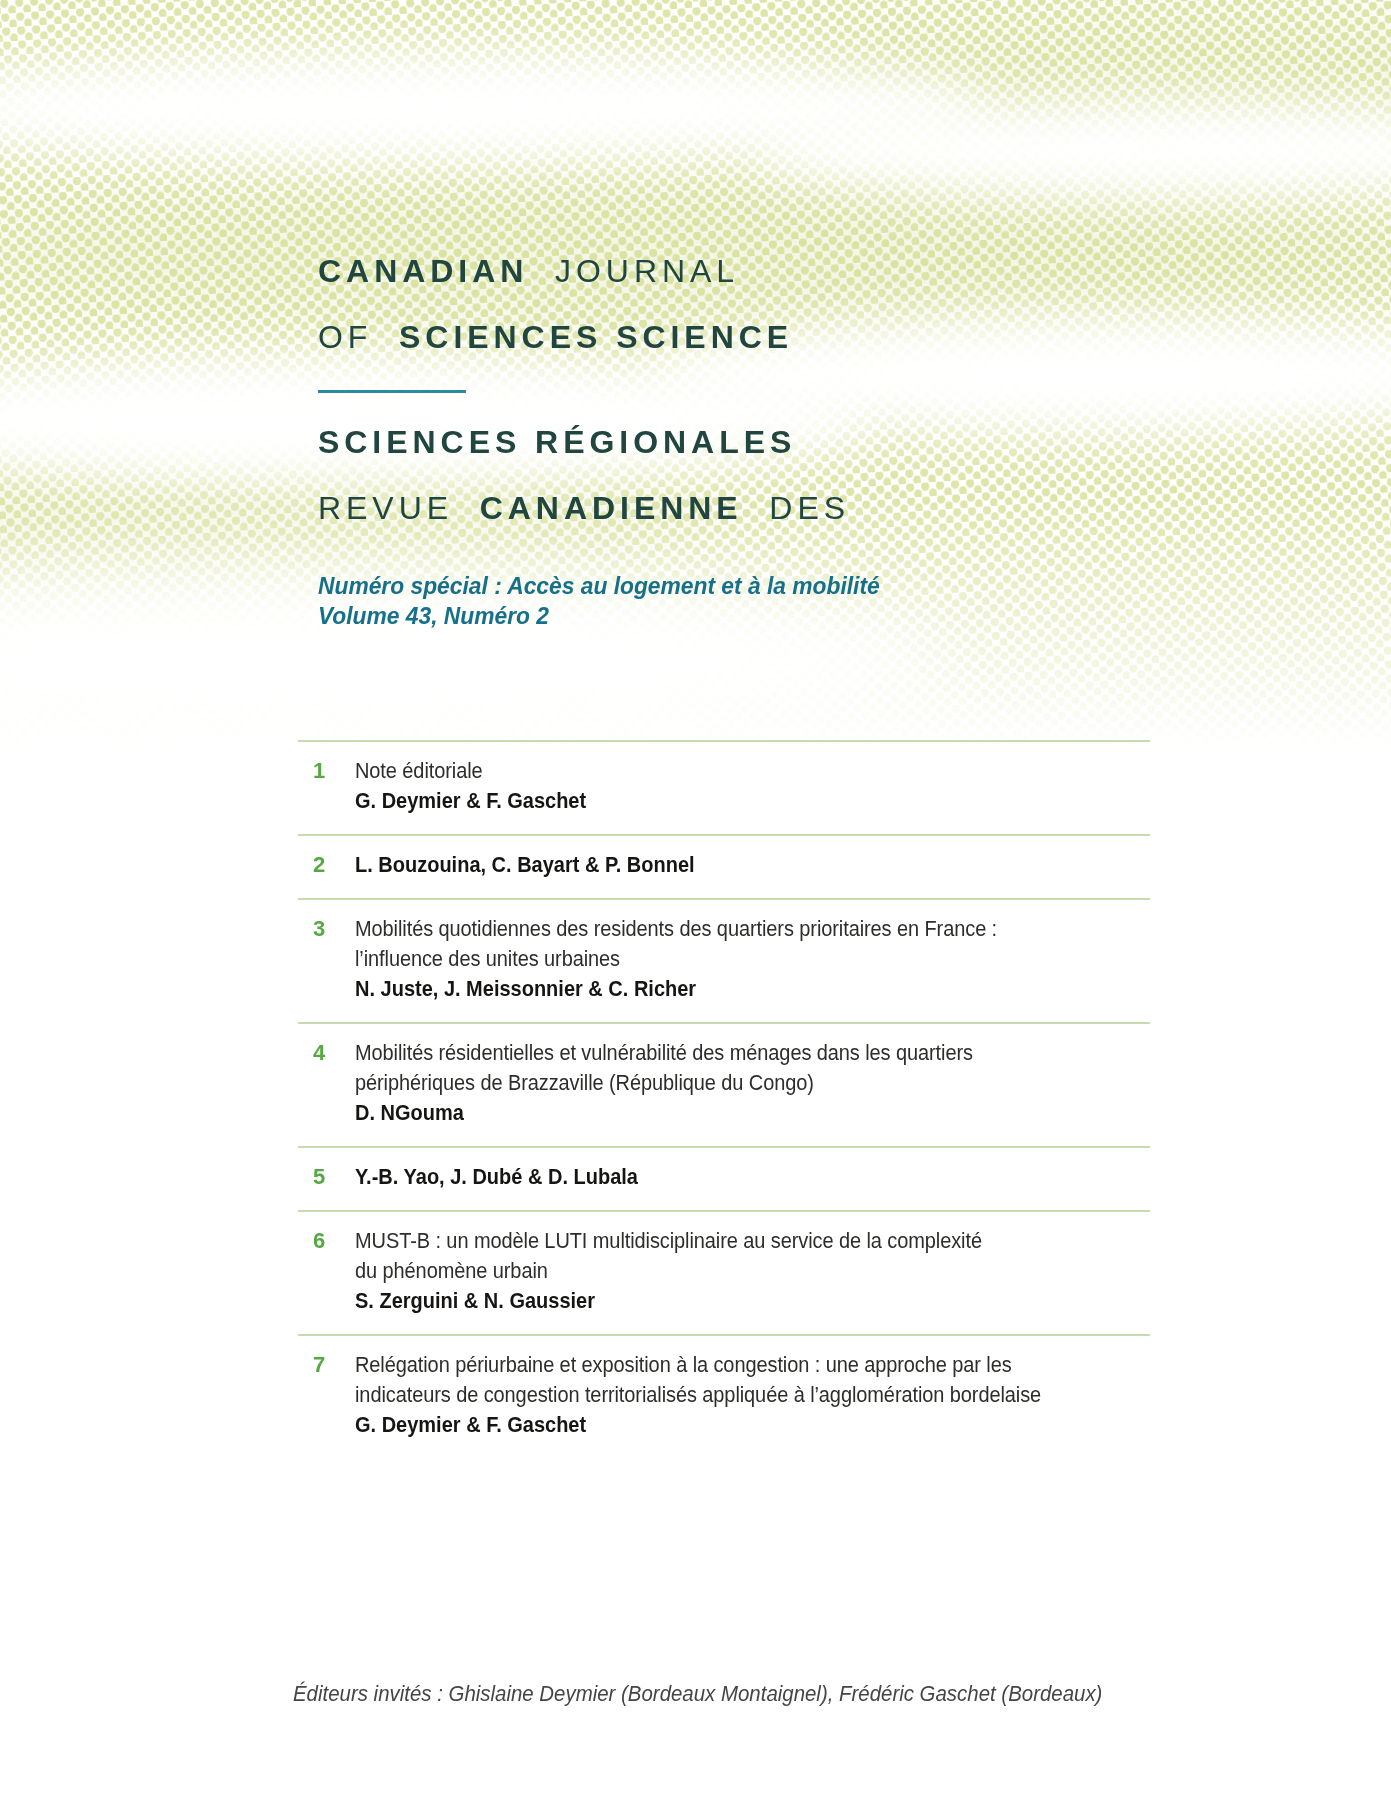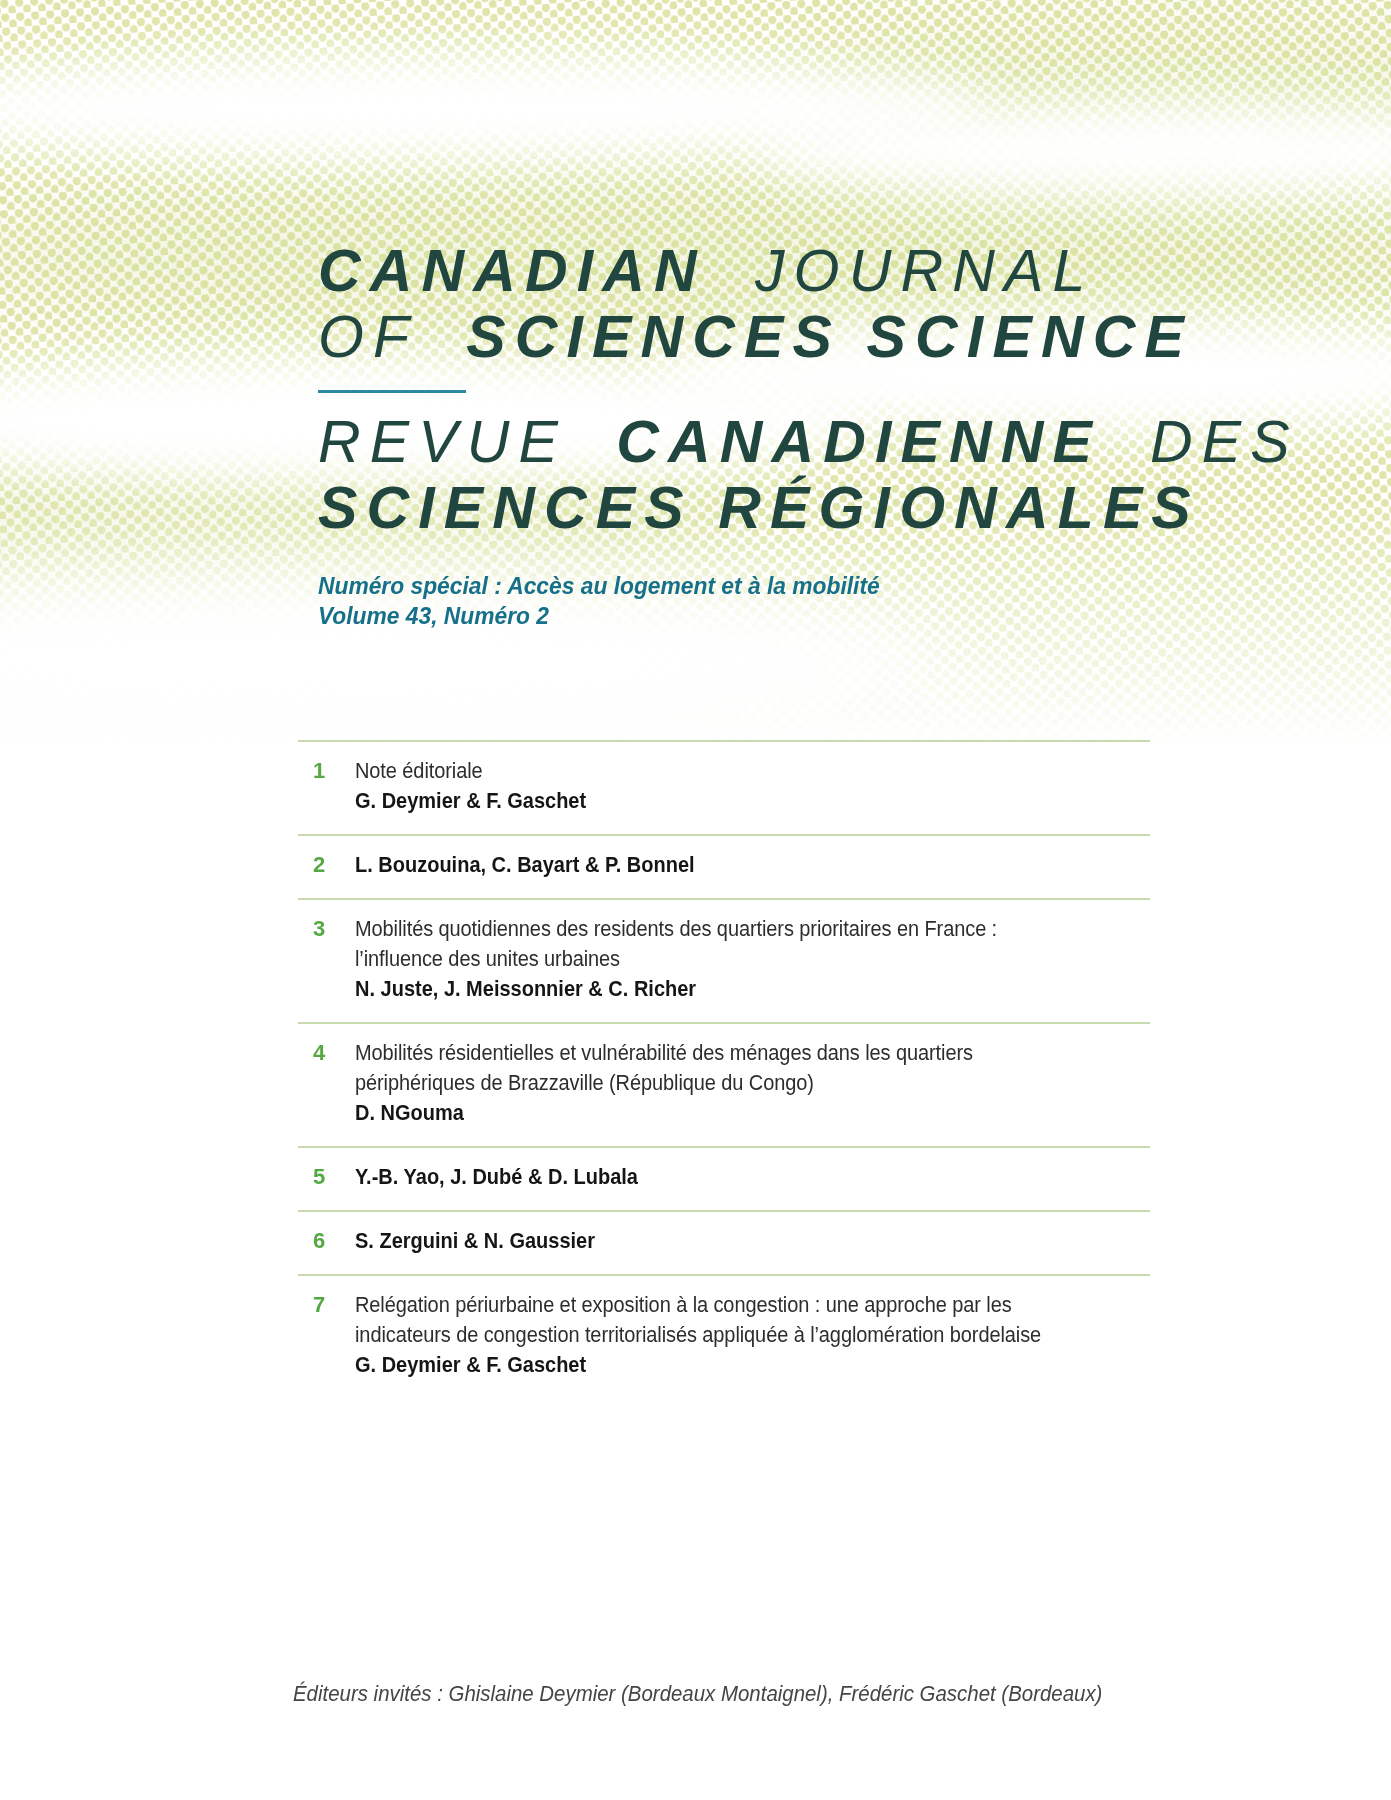--- a/index.html
+++ b/index.html
@@ -25,24 +25,23 @@
   .halftone{
     position:absolute;left:0;top:0;
     pointer-events:none;
   }
   
   .masthead{
     position:absolute;left:318px;top:238px;
     color:var(--title_teal);
   }
   .m-line{
-    font-size:59px;line-height:66px;
+    font-size:32px;line-height:66px;
     letter-spacing:.155em;
     white-space:nowrap;
-    font-style:italic;
   }
   .m-line .b{font-weight:700;}
   .m-line .l{font-weight:400;}
   .m-line span + span{margin-left:.4em;}
   .m-divider{
     width:148px;height:3px;
     background:var(--divider_teal);
     margin:20px 0 16px 0;
   }
   .subtitle{
@@ -139,27 +138,27 @@
       <span class="l">JOURNAL</span>
     </div>
     <div class="m-line">
       <span class="l">OF</span>
       <span class="b">SCIENCES SCIENCE</span>
     </div>
 
     <div class="m-divider"></div>
 
     <div class="m-line">
+      <span class="b">SCIENCES RÉGIONALES</span>
+    </div>
+    <div class="m-line">
       <span class="l">REVUE</span>
       <span class="b">CANADIENNE</span>
       <span class="l">DES</span>
     </div>
-    <div class="m-line">
-      <span class="b">SCIENCES RÉGIONALES</span>
-    </div>
 
     <div class="subtitle">
       <div>Numéro spécial : Accès au logement et à la mobilité</div>
       <div>Volume 43, Numéro 2</div>
     </div>
   </header>
 
   <main class="toc" id="toc">
     <div class="toc-row">
       <div class="toc-num">1</div>
@@ -203,20 +202,24 @@
     <div class="toc-row">
       <div class="toc-num">5</div>
       <div class="toc-body">
         <div class="toc-authors">Y.-B. Yao, J. Dubé &amp; D. Lubala</div>
       </div>
     </div>
 
     <div class="toc-row">
       <div class="toc-num">6</div>
       <div class="toc-body">
+        <div class="toc-title">
+            <div class="toc-line">MUST-B : un modèle LUTI multidisciplinaire au service de la complexité</div>
+            <div class="toc-line">du phénomène urbain</div>
+          </div>
         <div class="toc-authors">S. Zerguini &amp; N. Gaussier</div>
       </div>
     </div>
 
     <div class="toc-row">
       <div class="toc-num">7</div>
       <div class="toc-body">
         <div class="toc-title">
             <div class="toc-line">Relégation périurbaine et exposition à la congestion : une approche par les</div>
             <div class="toc-line">indicateurs de congestion territorialisés appliquée à l’agglomération bordelaise</div>

